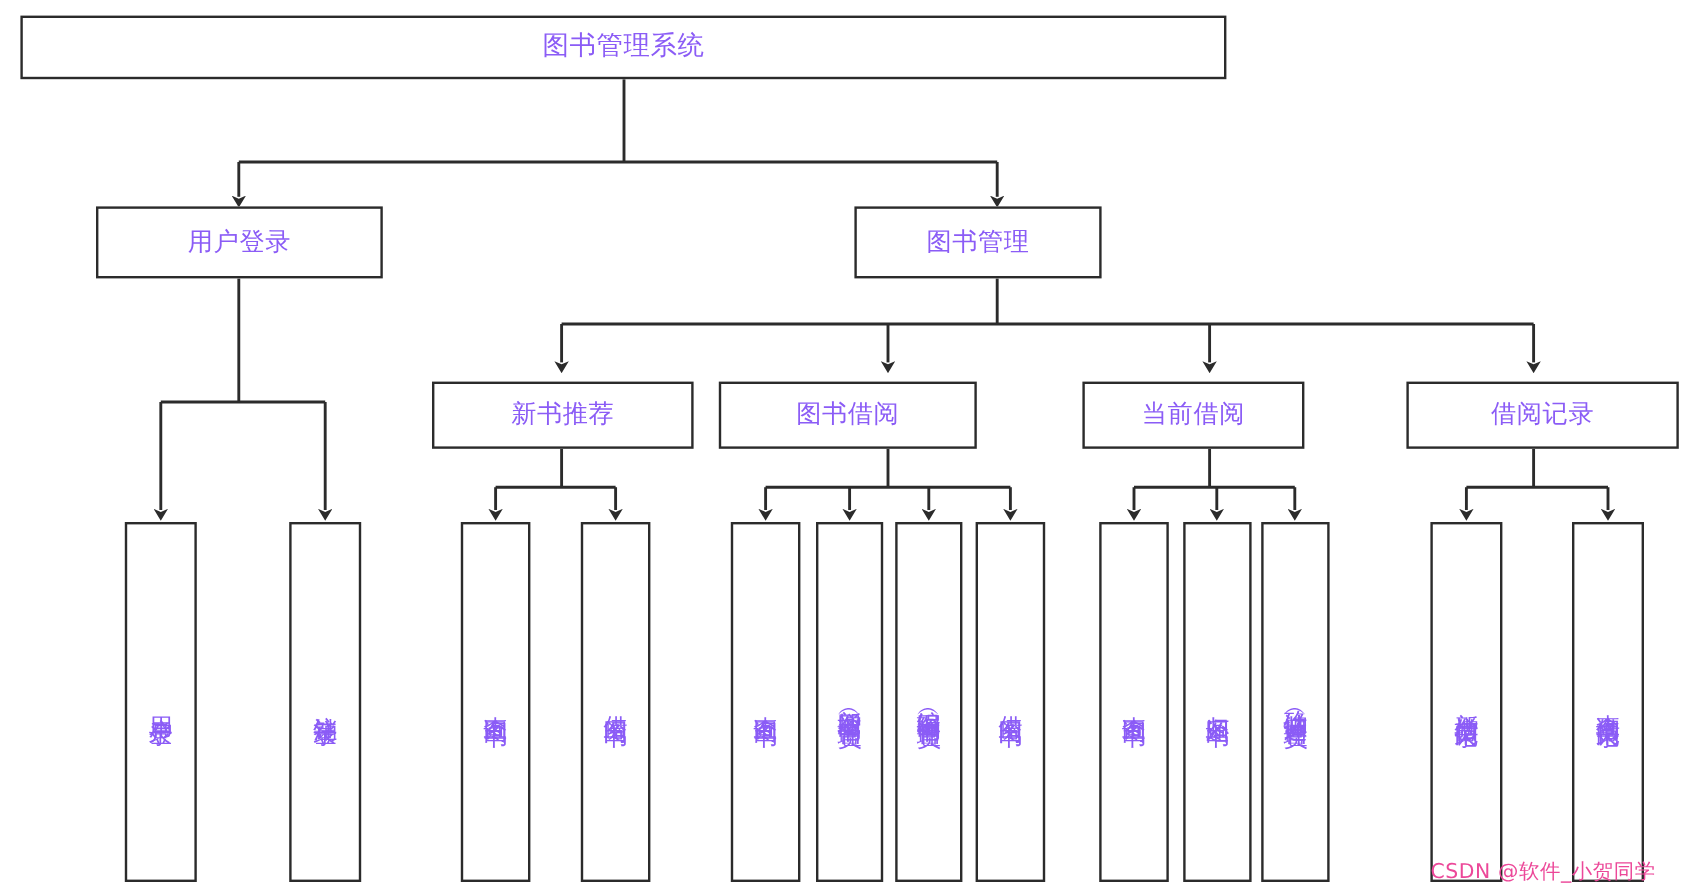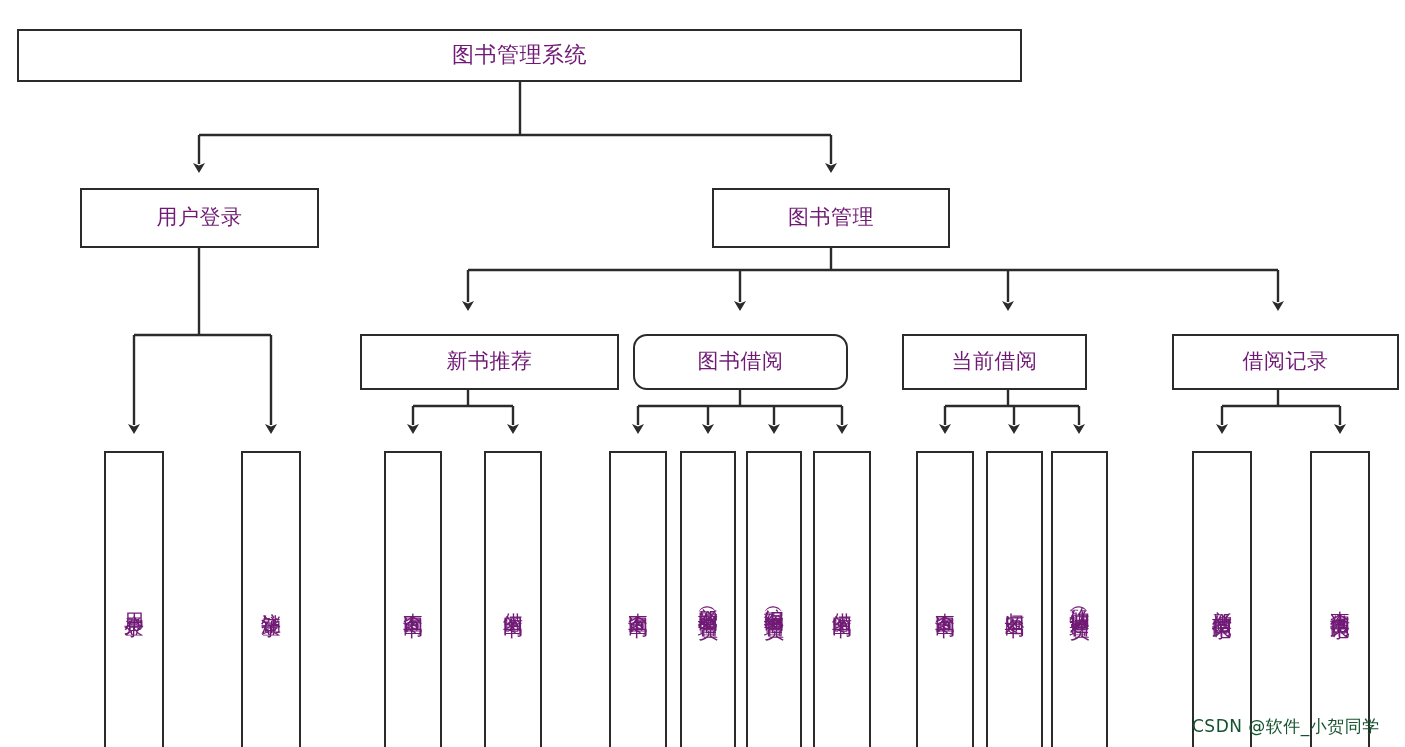--- a/index.html
+++ b/index.html
@@ -27,22 +27,21 @@
     pointer-events: none;
   }
   .node {
     position: absolute;
     box-sizing: border-box;
     background: #ffffff;
     border: 2px solid #2b2b2b;
     display: flex;
     align-items: center;
     justify-content: center;
-    color: #701a75;
-    margin-top: 16px;
+    color: #8b5cf6;
   }
   .node .lbl {
     display: block;
     text-align: center;
     line-height: 1.12;
     white-space: nowrap;
   }
   
   .node.horiz .lbl {
     font-size: 21px;
@@ -61,21 +60,21 @@
     writing-mode: vertical-rl;
     text-orientation: upright;
     font-size: 20px;
     line-height: 1.05;
     letter-spacing: 2px;
     white-space: normal;
     max-height: 282px;
   }
   .watermark {
     position: absolute;
-    color: #14532d;
+    color: #ec4899;
     font-size: 17px;
     white-space: nowrap;
     letter-spacing: 0.5px;
   }
 </style>
 </head>
 <body>
 
 <div id="canvas">
 
@@ -130,29 +129,29 @@
   </svg>
 
   <div class="node horiz root" style="left:17px; top:13px; width:1005px; height:53px;">
     <span class="lbl">图书管理系统</span>
   </div>
 
   <div class="node horiz" style="left:80px; top:172px; width:239px; height:60px;">
     <span class="lbl">用户登录</span>
   </div>
 
-  <div class="node horiz" style="left:712px; top:172px; width:238px; height:60px;">
+  <div class="node horiz" style="left:712px; top:172px; width:206px; height:60px;">
     <span class="lbl">图书管理</span>
   </div>
 
-  <div class="node horiz" style="left:360px; top:318px; width:259px; height:56px;">
+  <div class="node horiz" style="left:360px; top:318px; width:218px; height:56px;">
     <span class="lbl">新书推荐</span>
   </div>
 
-  <div class="node horiz" style="left:633px; top:318px; width:215px; height:56px;border-radius:14px;">
+  <div class="node horiz" style="left:599px; top:318px; width:215px; height:56px;">
     <span class="lbl">图书借阅</span>
   </div>
 
   <div class="node horiz" style="left:902px; top:318px; width:185px; height:56px;">
     <span class="lbl">当前借阅</span>
   </div>
 
   <div class="node horiz" style="left:1172px; top:318px; width:227px; height:56px;">
     <span class="lbl">借阅记录</span>
   </div>

